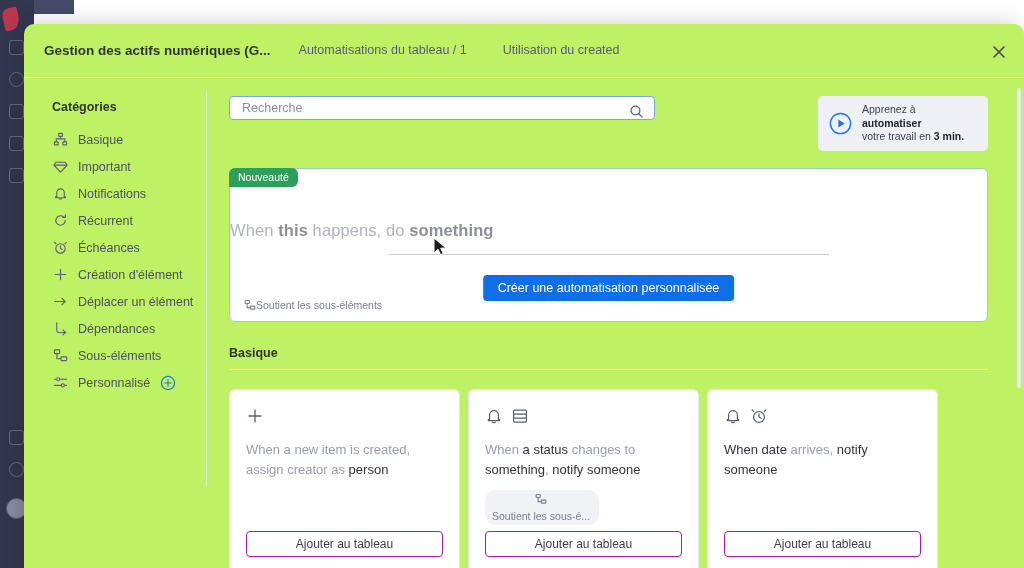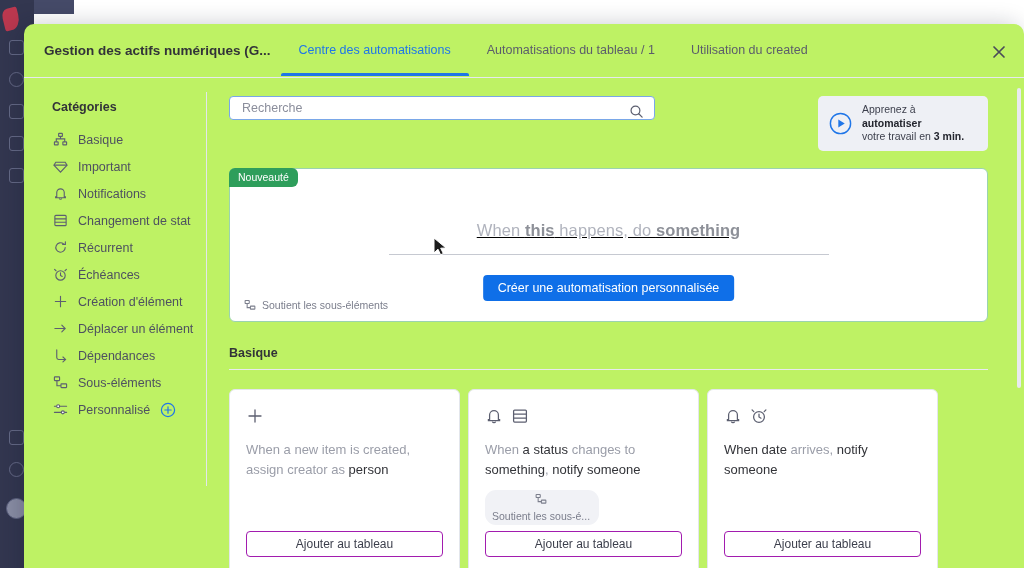--- a/index.html
+++ b/index.html
@@ -250,22 +250,20 @@
     background: #2e9e5b;
     color: #fff;
     font-size: 10.5px;
     padding: 3px 9px 4px;
     border-radius: 6px 6px 6px 0;
     line-height: 12px;
   }
   #featured-recipe {
     position: absolute;
     left: 0; right: 0; top: 52px;
-    text-align: center;
-    text-decoration: underline;
   }
   #recipe-sentence {
     font-size: 16.5px;
     color: #b0b3bd;
     letter-spacing: .1px;
   }
   #recipe-sentence b { font-weight: bold; color: #8d9098; }
   #recipe-underline {
     width: 440px;
     height: 1px;
@@ -292,21 +290,20 @@
     padding: 0 15px;
     height: 26px;
     cursor: pointer;
     white-space: nowrap;
   }
   #featured-subitems {
     position: absolute;
     left: 14px; bottom: 10px;
     display: flex;
     align-items: center;
-    gap: 6px;
     font-size: 10.5px;
     color: #7b7e8c;
   }
   .subitem-icon { width: 12px; height: 12px; color: #7b7e8c; flex: 0 0 12px; }
 
   
   #section-title {
     margin-top: 24px;
     font-size: 12.5px;
     font-weight: bold;
@@ -400,21 +397,20 @@
   </div>
   <div id="secondary-rail"></div>
 </div>
 
 <div id="modal">
 
   <div id="modal-header">
     <div id="board-title">Gestion des actifs numériques (G...</div>
 
     <div id="tabs">
-      <div class="tab active">Centre des automatisations</div>
       <div class="tab">Automatisations du tableau  / 1</div>
       <div class="tab">Utilisation du created</div>
     </div>
 
     <div id="close-button">
       <svg viewBox="0 0 22 22" width="22" height="22" fill="none" stroke="currentColor" stroke-width="1.7" stroke-linecap="round">
         <path d="M6 6 L16 16 M16 6 L6 16"></path>
       </svg>
     </div>
   </div>
@@ -449,29 +445,20 @@
       <div class="cat-item">
         <span class="cat-icon">
           <svg viewBox="0 0 16 16" width="15" height="15" fill="none" stroke="currentColor" stroke-width="1.2">
             <path d="M4 11.5V7a4 4 0 0 1 8 0v4.5h1.2v1H2.8v-1z"></path>
             <path d="M6.6 13.2a1.5 1.5 0 0 0 2.8 0"></path>
           </svg>
         </span>
         <span>Notifications</span>
       </div>
 
-      <div class="cat-item">
-        <span class="cat-icon">
-          <svg viewBox="0 0 16 16" width="15" height="15" fill="none" stroke="currentColor" stroke-width="1.2">
-            <rect x="2" y="2.5" width="12" height="11" rx="1"></rect>
-            <path d="M2 6.2h12 M2 9.8h12"></path>
-          </svg>
-        </span>
-        <span>Changement de stat</span>
-      </div>
 
       <div class="cat-item">
         <span class="cat-icon">
           <svg viewBox="0 0 16 16" width="15" height="15" fill="none" stroke="currentColor" stroke-width="1.2" stroke-linecap="round">
             <path d="M13 8a5 5 0 1 1-1.8-3.85"></path>
             <path d="M13.2 1.8v2.9h-2.9"></path>
           </svg>
         </span>
         <span>Récurrent</span>
       </div>

